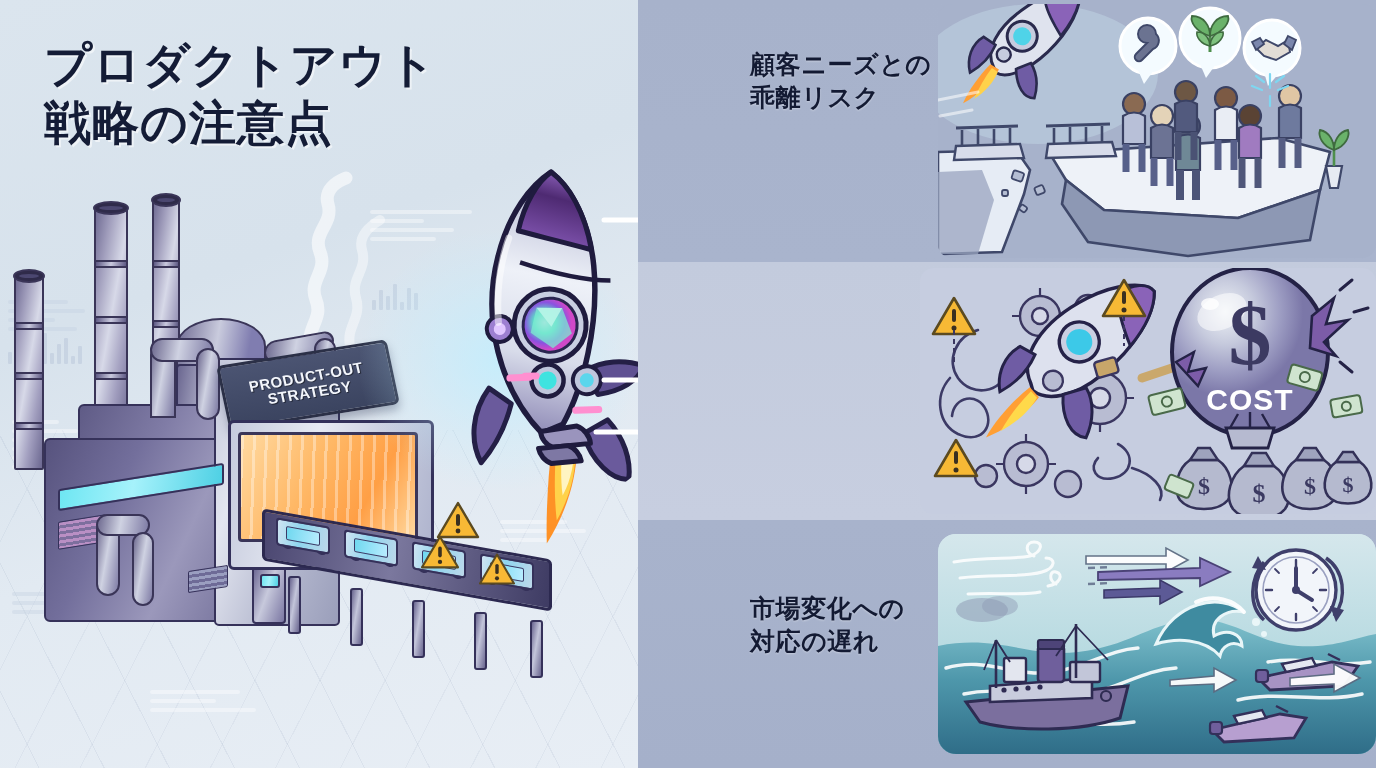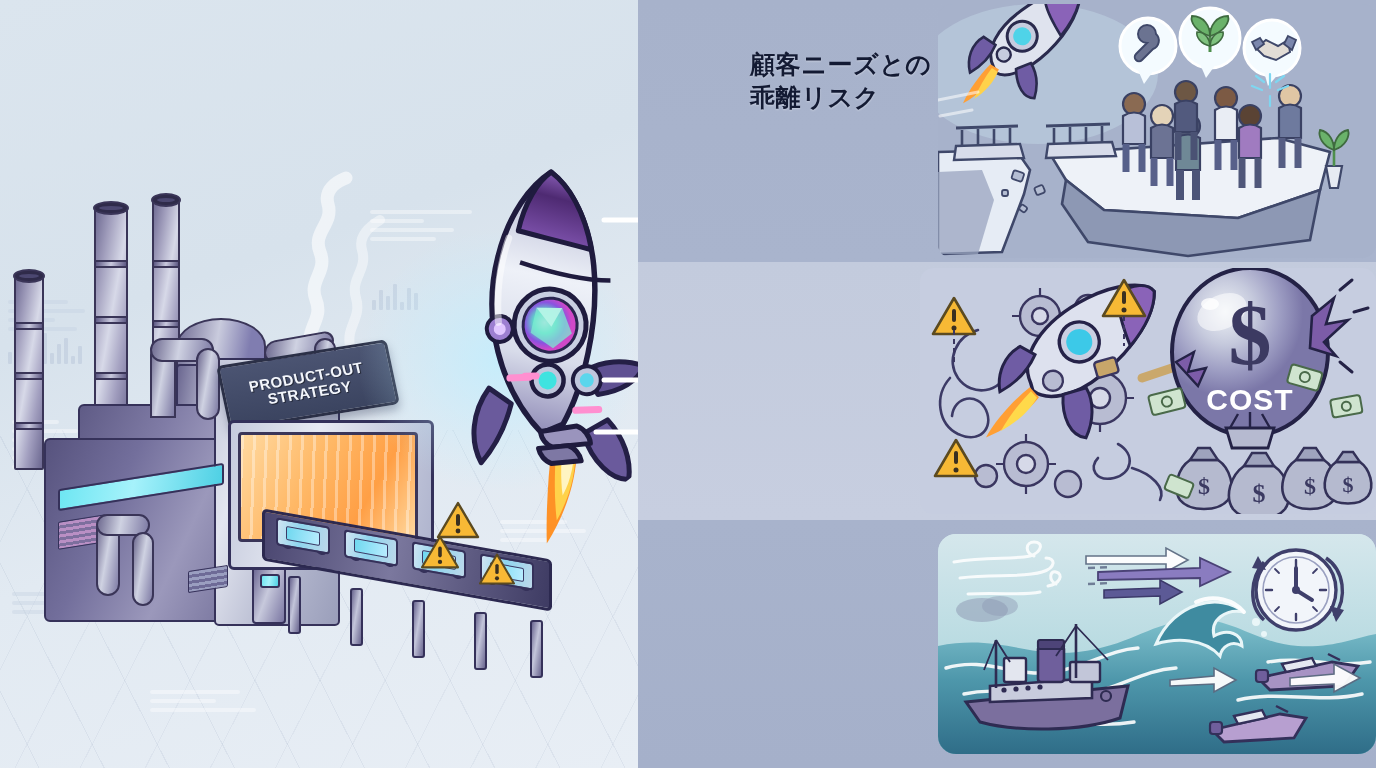--- a/index.html
+++ b/index.html
@@ -294,20 +294,24 @@
       <rect x="20" y="14" width="4" height="12" rx="2" fill="#3a3020"></rect>
       <circle cx="22" cy="31" r="2.4" fill="#3a3020"></circle>
     </svg>
     <svg style="position:absolute; left:478px; top:552px;" width="38" height="34" viewBox="0 0 44 40">
       <path d="M22 3 L42 37 L2 37 Z" fill="#f7b935" stroke="#5b4a20" stroke-width="2.4" stroke-linejoin="round"></path>
       <rect x="20" y="14" width="4" height="12" rx="2" fill="#3a3020"></rect>
       <circle cx="22" cy="31" r="2.4" fill="#3a3020"></circle>
     </svg>
 
     <div style="position:absolute; left:44px; top:36px; z-index:20;">
+      <div style="font-size:47px; font-weight:bold; color:#141c36; letter-spacing:1px; line-height:1.24;
+                  text-shadow:2px 2px 0 rgba(255,255,255,.55);">プロダクトアウト</div>
+      <div style="font-size:47px; font-weight:bold; color:#141c36; letter-spacing:1px; line-height:1.24;
+                  text-shadow:2px 2px 0 rgba(255,255,255,.55);">戦略の注意点</div>
     </div>
   </div>
 
   <div class="glow"></div>
   <div class="rocket-wrap">
     <svg class="rocket" width="320" height="300" viewBox="0 0 320 300">
 
       <g>
         <path d="M120 224 C96 248 70 278 54 300 C92 286 118 266 136 244 Z" fill="#ff8c1a" opacity=".95"></path>
         <path d="M124 226 C106 246 88 268 76 288 C104 276 122 260 136 242 Z" fill="#ffd24a"></path>
@@ -643,20 +647,22 @@
               <stop offset="38%" stop-color="#c6cadd"></stop>
             <stop offset="72%" stop-color="#9c9cc2"></stop>
               <stop offset="100%" stop-color="#7b77a8"></stop>
           </radialGradient>
         </defs>
       </svg>
     </div>
   </div>
 
   <div class="rp rp3">
+    <div class="label">市場変化への
+対応の遅れ</div>
 
     <div class="scene sc3">
       <svg width="438" height="220" viewBox="0 0 438 220">
         <defs>
           <linearGradient id="skyG" x1="0" y1="0" x2="0" y2="1">
             <stop offset="0%" stop-color="#d5e7ec"></stop>
               <stop offset="100%" stop-color="#9fd0d8"></stop>
           </linearGradient>
           <linearGradient id="seaG" x1="0" y1="0" x2="0" y2="1">
             <stop offset="0%" stop-color="#7fc0cc"></stop>

